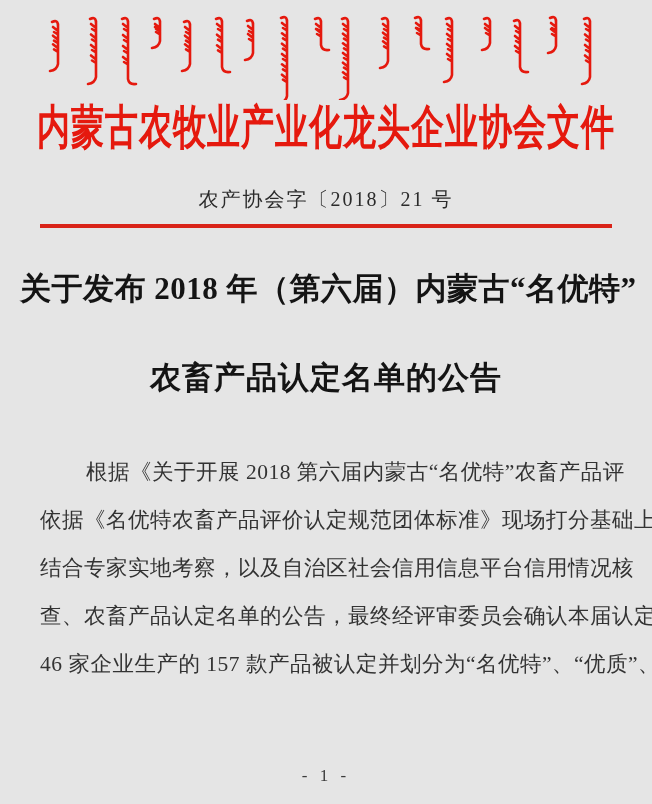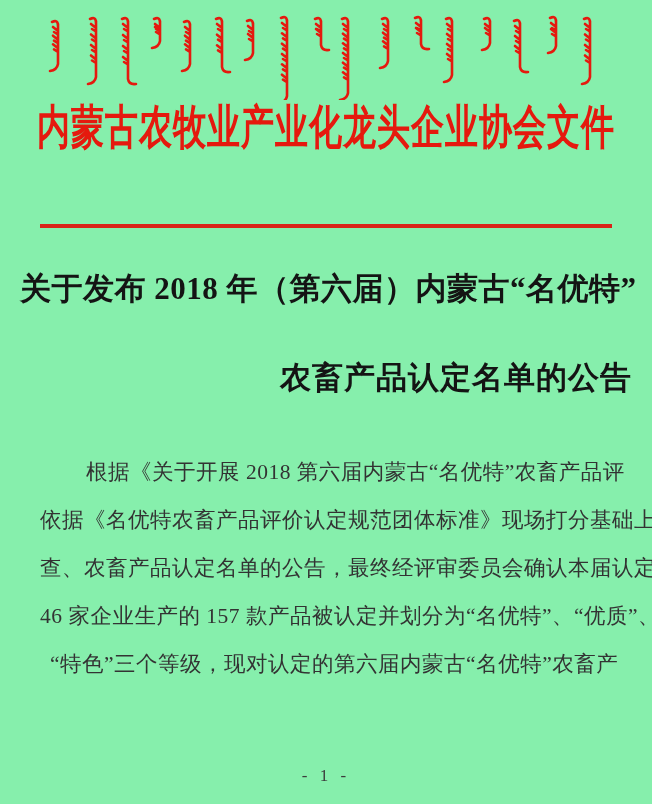--- a/index.html
+++ b/index.html
@@ -1,19 +1,19 @@
 <!DOCTYPE html>
 <html><head>
 <meta charset="utf-8">
 <style>
   html,body{margin:0;padding:0;background:#ffffff;}
   .page{
     position:relative;
     width:652px;height:804px;
-    background:#86efac;
+    background:#e5e5e5;
     overflow:hidden;
     font-family:"Liberation Serif","DejaVu Serif",serif;
   }
   .mongolian{
     position:absolute;left:40px;top:14px;width:572px;height:86px;
   }
   .org-title{
     position:absolute;left:20px;top:96px;width:612px;
     text-align:center;
     font-size:33px;font-weight:bold;
@@ -31,21 +31,21 @@
     position:absolute;left:40px;top:224px;width:572px;height:4px;
     background:#d92318;
   }
   .doc-title{position:absolute;left:20px;top:268px;width:612px;color:#141414;}
   .doc-title .t1{
     text-align:right;font-size:31px;font-weight:bold;
     letter-spacing:0.5px;white-space:nowrap;
   }
   .doc-title .t2{
     margin-top:47px;
-    text-align:right;font-size:31px;font-weight:bold;
+    text-align:center;font-size:31px;font-weight:bold;
     letter-spacing:1px;
   }
   .body-block{
     position:absolute;left:40px;top:448px;width:574px;
     font-size:21.5px;color:#333333;
   }
   .body-line{
     height:48px;line-height:48px;
     white-space:nowrap;letter-spacing:0.5px;
   }
@@ -77,31 +77,32 @@
       <path d="M 375 4 q 6 -3 6 4 M 381 6 L 381 30 M 381 13 l -5 -4 M 381 16.5 l -4 -2.5 M 381 18 l -5 -4 M 381 21.5 l -4 -2.5 M 381 30 q 1 6 8 5 " fill="none" stroke="#e5190e" stroke-width="2.6" stroke-linecap="round" stroke-linejoin="round"></path>
       <path d="M 406 5 q 6 -3 6 4 M 412 7 L 412 61 M 412 14 l -5 -4 M 412 17.5 l -4 -2.5 M 412 24 l -5 -4 M 412 27.5 l -4 -2.5 M 412 34 l -5 -4 M 412 37.5 l -4 -2.5 M 412 44 l -5 -4 M 412 47.5 l -4 -2.5 M 412 61 q -1 6 -8 7 " fill="none" stroke="#e5190e" stroke-width="2.6" stroke-linecap="round" stroke-linejoin="round"></path>
       <path d="M 444 5 q 6 -3 6 4 M 450 7 L 450 29 M 450 14 l -5 -4 M 450 17.5 l -4 -2.5 M 450 18 l -5 -4 M 450 21.5 l -4 -2.5 M 450 29 q -1 6 -8 7 " fill="none" stroke="#e5190e" stroke-width="2.6" stroke-linecap="round" stroke-linejoin="round"></path>
       <path d="M 474 7 q 6 -3 6 4 M 480 9 L 480 53 M 480 16 l -5 -4 M 480 19.5 l -4 -2.5 M 480 26 l -5 -4 M 480 29.5 l -4 -2.5 M 480 36 l -5 -4 M 480 39.5 l -4 -2.5 M 480 53 q 1 6 8 5 " fill="none" stroke="#e5190e" stroke-width="2.6" stroke-linecap="round" stroke-linejoin="round"></path>
       <path d="M 510 4 q 6 -3 6 4 M 516 6 L 516 32 M 516 13 l -5 -4 M 516 16.5 l -4 -2.5 M 516 19 l -5 -4 M 516 22.5 l -4 -2.5 M 516 32 q -1 6 -8 7 " fill="none" stroke="#e5190e" stroke-width="2.6" stroke-linecap="round" stroke-linejoin="round"></path>
       <path d="M 544 5 q 6 -3 6 4 M 550 7 L 550 63 M 550 14 l -5 -4 M 550 17.5 l -4 -2.5 M 550 24.5 l -5 -4 M 550 28 l -4 -2.5 M 550 35 l -5 -4 M 550 38.5 l -4 -2.5 M 550 45.5 l -5 -4 M 550 49 l -4 -2.5 M 550 63 q -1 6 -8 7 " fill="none" stroke="#e5190e" stroke-width="2.6" stroke-linecap="round" stroke-linejoin="round"></path>
     </svg>
 
   <div class="org-title">内蒙古农牧业产业化龙头企业协会文件</div>
 
+  <div class="doc-number">农产协会字〔2018〕21 号</div>
 
   <div class="red-line"></div>
 
   <div class="doc-title">
     <div class="t1">关于发布 2018 年（第六届）内蒙古“名优特”</div>
     <div class="t2">农畜产品认定名单的公告</div>
   </div>
 
   <div class="body-block">
     <div class="body-line indent">根据《关于开展 2018 第六届内蒙古“名优特”农畜产品评</div>
     <div class="body-line">依据《名优特农畜产品评价认定规范团体标准》现场打分基础上，</div>
+    <div class="body-line">结合专家实地考察，以及自治区社会信用信息平台信用情况核</div>
     <div class="body-line">查、农畜产品认定名单的公告，最终经评审委员会确认本届认定</div>
     <div class="body-line">46 家企业生产的 157 款产品被认定并划分为“名优特”、“优质”、</div>
-    <div class="body-line indent-small">“特色”三个等级，现对认定的第六届内蒙古“名优特”农畜产</div>
   </div>
 
   <div class="page-number">- 1 -</div>
 
 </div>
 
 </body></html>

